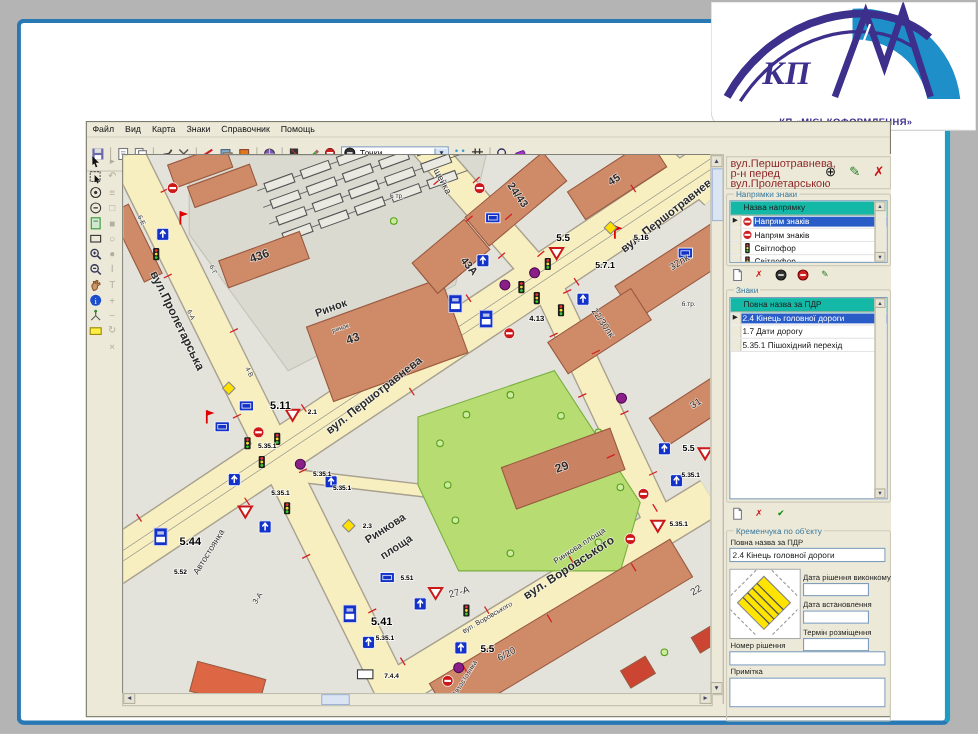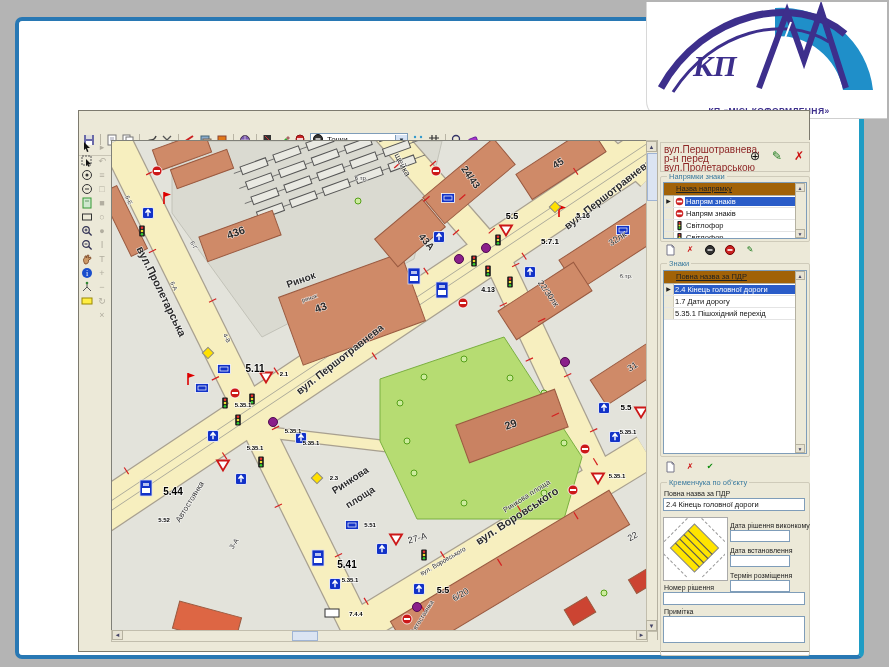--- a/index.html
+++ b/index.html
@@ -49,22 +49,22 @@
     border-left:1px solid #b5b1a1;}
   #p-header{position:absolute;left:2px;top:2px;width:148px;height:28px;border:1px solid #cdc9b9;}
   #p-header .htext{position:absolute;left:3px;top:2px;width:82px;color:#8d2525;font-weight:normal;
     font-size:10px;line-height:9px;}
   .hbtn{position:absolute;top:5px;width:16px;height:16px;display:flex;align-items:center;justify-content:center;
     font-size:12px;}
   .grp{position:absolute;left:2px;width:148px;border:1px solid #cfcbba;border-radius:2px;}
   .grp-label{position:absolute;left:6px;top:-5px;background:#ece9d8;padding:0 2px;color:#3a7a9e;
     font-size:7.5px;}
   .list{position:absolute;background:#fff;border:1px solid #7f9db9;overflow:hidden;}
-  .lhead{height:11px;background:#a16207;border-bottom:1px solid #b5b1a1;font-size:7.5px;
-    padding:1px 0 0 12px;color:#222;text-decoration:underline;}
+  .lhead{height:11px;background:#14b8a6;border-bottom:1px solid #b5b1a1;font-size:7.5px;
+    padding:1px 0 0 12px;color:#222;}
   .lrow{height:11px;display:flex;align-items:center;border-bottom:1px solid #e4e4e4;font-size:7.5px;}
   .lrow .gut{width:9px;height:11px;background:#ece9d8;border-right:1px solid #cfcbba;font-size:6px;
     color:#222;text-align:center;line-height:11px;flex:0 0 9px;}
   .lrow .ric{width:11px;text-align:center;flex:0 0 11px;display:flex;justify-content:center;}
   .lrow .rtx{white-space:nowrap;padding-left:1px;}
   .lrow.sel .rtx{background:#2a5cc8;color:#fff;flex:1;}
   .vscr{position:absolute;right:0;top:0;width:10px;background:#ece9d8;border-left:1px solid #b5b1a1;}
   .ptool{position:absolute;left:2px;height:17px;display:flex;align-items:center;}
   .ptool .tbtn{width:16px;height:15px;border:1px solid transparent;}
   .flabel{position:absolute;font-size:7px;color:#222;white-space:nowrap;}
@@ -90,20 +90,21 @@
     <path d="M14 86 C56 10 150 -10 198 32" stroke="#3d2f8c" stroke-width="7" fill="none"></path>
     <path d="M26 90 C66 28 138 12 182 40" stroke="#3d2f8c" stroke-width="3" fill="none"></path>
     <path d="M112 86 L140 10 L157 58 L174 8 L199 86" stroke="#3d2f8c" stroke-width="6" fill="none"></path>
     <path d="M119 86 L144 20" stroke="#fff" stroke-width="2" fill="none"></path>
     <text x="46" y="74" font-size="30" font-weight="bold" font-style="italic" fill="#3d2f8c" font-family="Liberation Serif, serif">КП</text>
   </svg>
   <div id="logo-cap">КП «МІСЬКОФОРМЛЕННЯ»</div>
 </div>
 
 <div id="app">
+  <div id="menubar"><span class="menu-item">Файл</span><span class="menu-item">Вид</span><span class="menu-item">Карта</span><span class="menu-item">Знаки</span><span class="menu-item">Справочник</span><span class="menu-item">Помощь</span></div>
   <div id="toolbar">
       <div class="tbtn">
         <svg width="12" height="12" viewBox="0 0 12 12">
           <rect x="1" y="1" width="10" height="10" fill="#6a6aa8"></rect>
           <rect x="3" y="1" width="6" height="4" fill="#ddd"></rect>
           <rect x="3" y="7" width="6" height="4" fill="#fff"></rect>
         </svg>
       </div>
       <div class="tsep"></div>
       <div class="tbtn">

